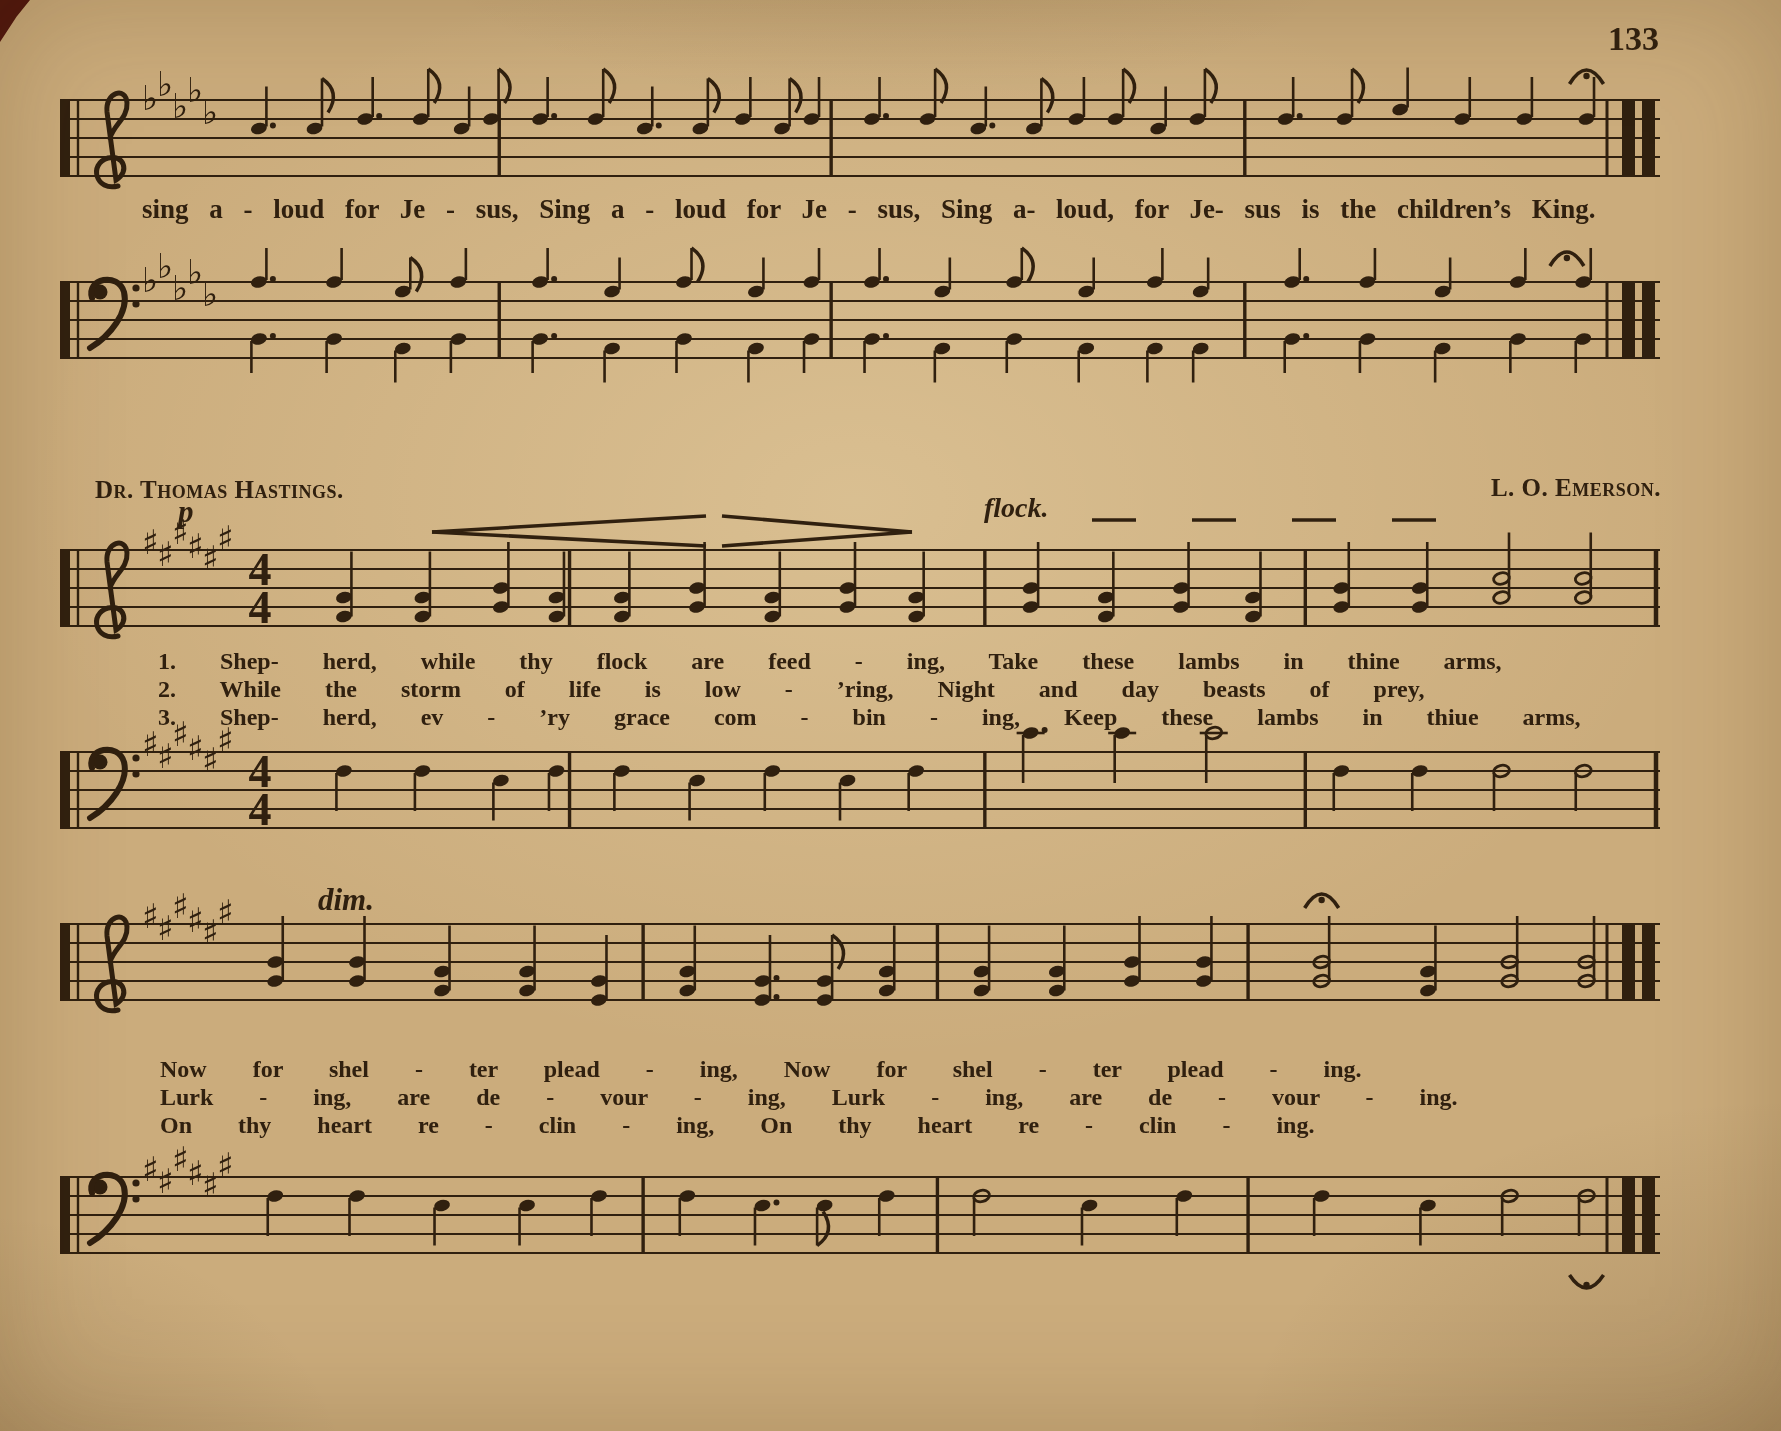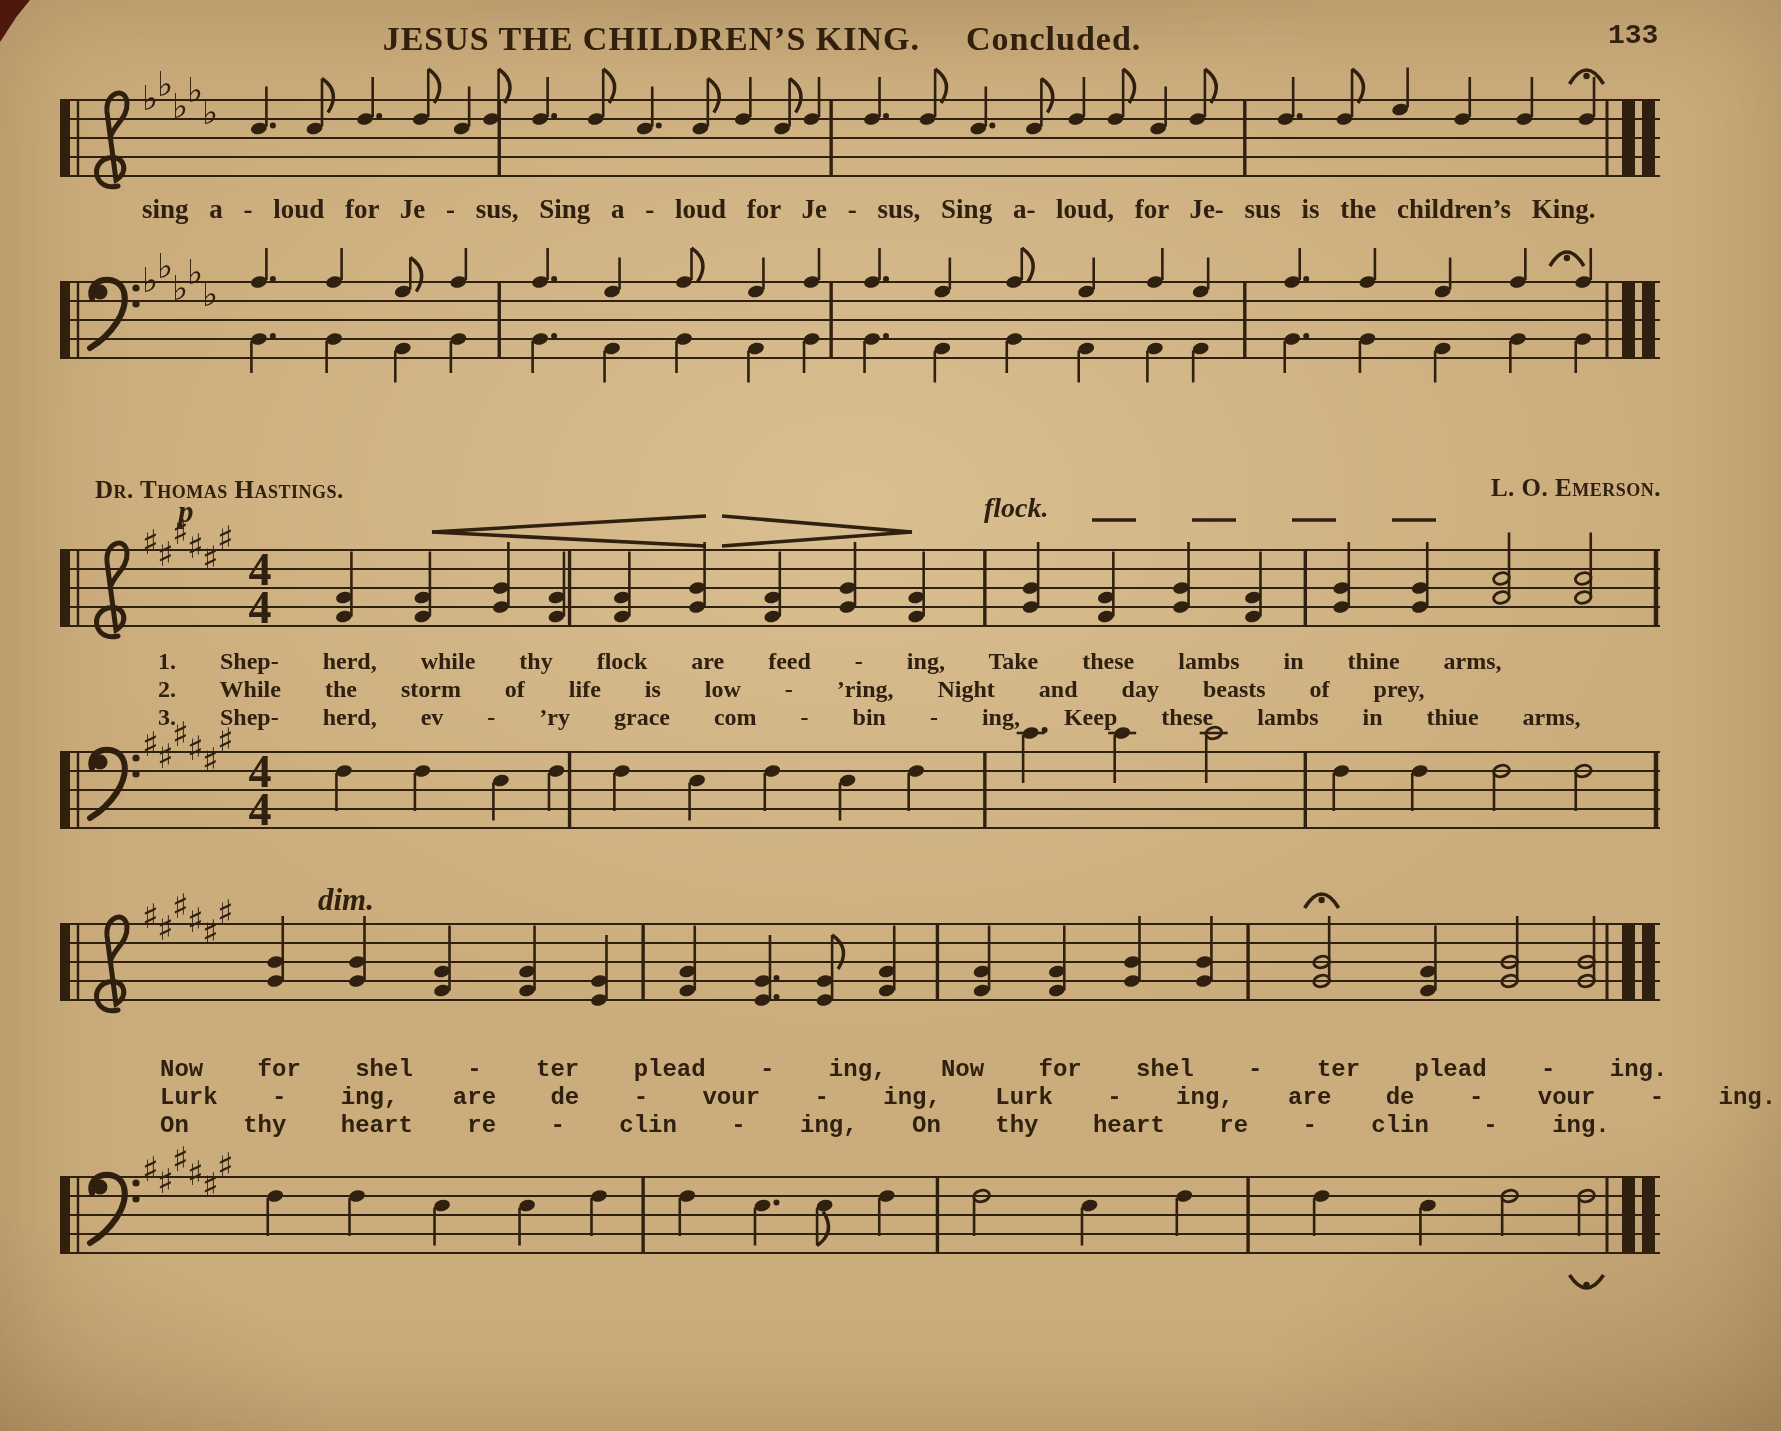--- a/index.html
+++ b/index.html
@@ -11,42 +11,39 @@
       radial-gradient(ellipse 700px 500px at -2% 104%, rgba(70,45,15,0.18), rgba(70,45,15,0) 55%),
       radial-gradient(ellipse 800px 300px at 50% -5%, rgba(90,60,25,0.10), rgba(90,60,25,0) 60%),
       #cbac7c;
     font-family:"Liberation Serif",serif;color:#30200f;
   }
   .page::after{content:"";position:absolute;inset:0;pointer-events:none;
     box-shadow:inset 0 0 120px rgba(80,50,15,0.25);}
   .abs{position:absolute;white-space:nowrap;}
   .hdr{font-weight:bold;font-size:34px;letter-spacing:1px;}
   .hdr .sub{margin-left:46px;}
-  .pagenum{font-weight:bold;font-size:28px;font-family:Liberation Mono, monospace;}
+  .pagenum{font-weight:bold;font-size:34px;}
   .lyric{font-weight:bold;font-size:27px;word-spacing:14px;}
   .verse{font-weight:bold;font-size:24px;word-spacing:38px;}
-  .chorus{font-weight:bold;font-size:24px;word-spacing:40px;font-family:Liberation Mono, monospace;}
+  .chorus{font-weight:bold;font-size:24px;word-spacing:40px;}
   .title2{font-weight:bold;font-size:31px;letter-spacing:1px;}
   .credit{font-weight:bold;font-size:25px;font-variant:small-caps;letter-spacing:0.5px;}
   .dyn{font-style:italic;font-weight:bold;font-size:31px;}
   .cres{font-style:italic;font-weight:bold;font-size:28px;}
   .corner-mark{position:absolute;left:0;top:0;width:30px;height:42px;background:#4e130d;
     clip-path:polygon(0 0,100% 0,55% 40%,0 100%);}
   svg.staff{position:absolute;left:30px;width:1635px;height:190px;overflow:visible;}
   svg.dynlayer{position:absolute;left:0;top:492px;width:1781px;height:70px;overflow:visible;}
 </style>
 </head>
 <body>
 
 <div class="page">
   <div class="corner-mark"></div>
 
-  <div class="abs hdr" style="left:0;top:20px;width:1524px;text-align:center;">
-    <span>JESUS THE CHILDREN’S KING.</span><span class="sub">Concluded.</span>
-  </div>
   <div class="abs pagenum" style="left:1608px;top:20px;">133</div>
 
   <svg class="staff" style="top:48px;" viewBox="0 0 1635 190">
       <line x1="30" y1="52" x2="1630" y2="52" stroke="#30200f" stroke-width="2"></line>
       <line x1="30" y1="71" x2="1630" y2="71" stroke="#30200f" stroke-width="2"></line>
       <line x1="30" y1="90" x2="1630" y2="90" stroke="#30200f" stroke-width="2"></line>
       <line x1="30" y1="109" x2="1630" y2="109" stroke="#30200f" stroke-width="2"></line>
       <line x1="30" y1="128" x2="1630" y2="128" stroke="#30200f" stroke-width="2"></line>
       <rect x="30" y="51" width="10" height="78" fill="#30200f"></rect>
       <line x1="48" y1="52" x2="48" y2="128" stroke="#30200f" stroke-width="2.4"></line>

